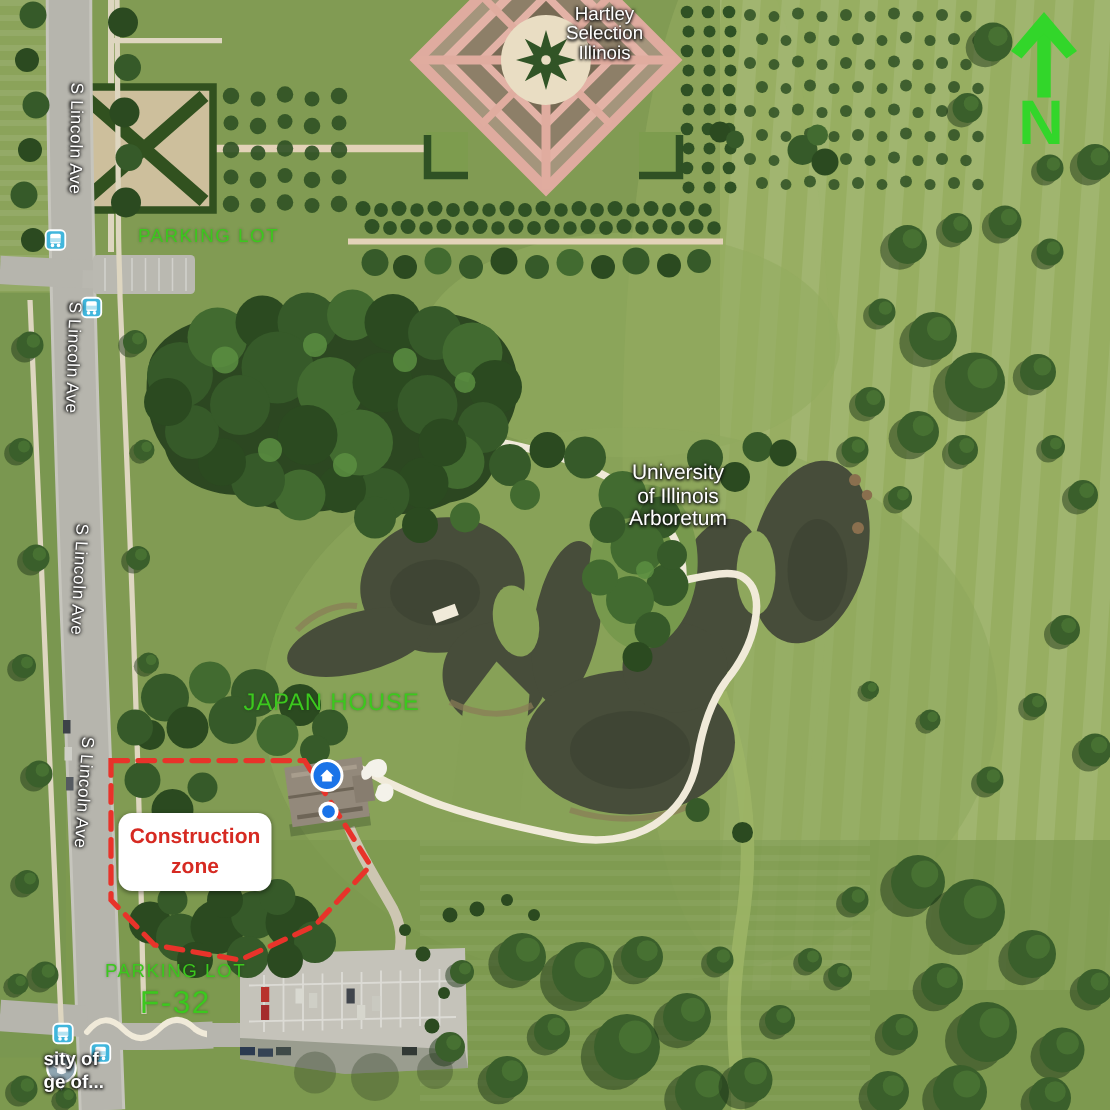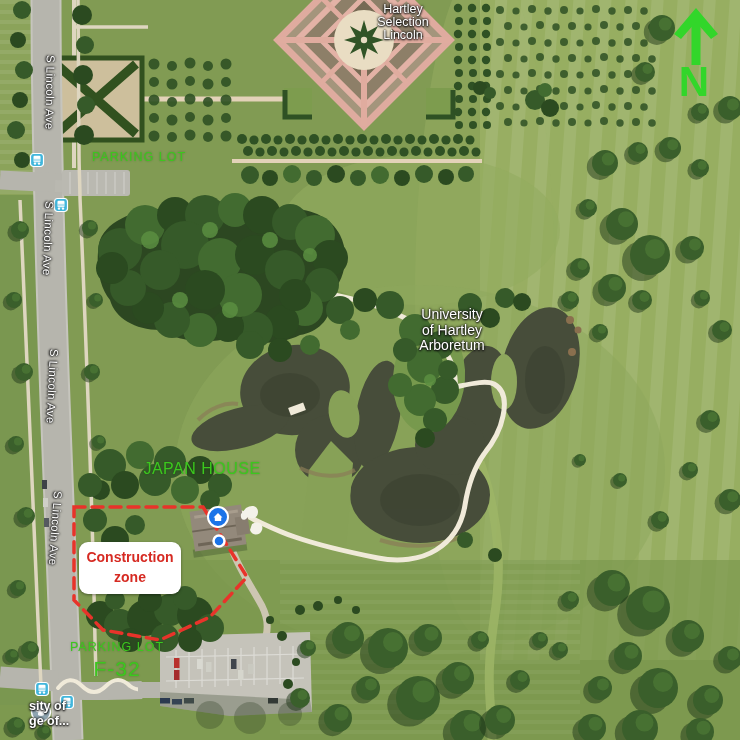--- a/index.html
+++ b/index.html
@@ -515,44 +515,44 @@
 
   <g fill="#32d62a">
     <rect x="691.5" y="22" width="9" height="43"></rect>
     <polygon points="696,8 674,34 681,39 696,22 711,39 718,34"></polygon>
   </g>
 </svg>
 
 <div class="lbl halo ctr" style="left:343px;top:3px;width:120px;font-size:12.5px;line-height:13px;">
   <div>Hartley</div>
   <div>Selection</div>
-  <div>Lincoln</div>
+  <div>Illinois</div>
 </div>
 
 <div class="lbl halo ctr" style="left:392px;top:307px;width:120px;font-size:14px;line-height:15.5px;">
   <div>University</div>
-  <div>of Hartley</div>
+  <div>of Illinois</div>
   <div>Arboretum</div>
 </div>
 
 <div class="lbl halo street" style="left:8px;top:91px;width:84px;transform:rotate(91deg);">S Lincoln Ave</div>
 <div class="lbl halo street" style="left:6px;top:237px;width:84px;transform:rotate(92deg);">S Lincoln Ave</div>
 <div class="lbl halo street" style="left:10px;top:385px;width:84px;transform:rotate(93deg);">S Lincoln Ave</div>
 <div class="lbl halo street" style="left:13px;top:527px;width:84px;transform:rotate(94deg);">S Lincoln Ave</div>
 
 <div class="lbl green ctr" style="left:79px;top:150px;width:120px;">
   <div style="font-size:12.5px;letter-spacing:1px;">PARKING LOT</div>
 </div>
 
 <div class="lbl green ctr" style="left:57px;top:640px;width:120px;">
   <div style="font-size:12.5px;letter-spacing:1px;">PARKING LOT</div>
   <div style="font-size:21px;margin-top:3px;letter-spacing:1px;">F-32</div>
 </div>
 
-<div class="lbl green ctr" style="left:127px;top:460px;width:150px;">
+<div class="lbl green ctr" style="left:146px;top:460px;width:150px;">
   <div style="font-size:16px;">JAPAN HOUSE</div>
 </div>
 
 <div id="construction-box">
   <div>Construction</div>
   <div>zone</div>
 </div>
 
 <div class="lbl ctr" style="left:666px;top:60px;width:56px;font-size:42px;font-weight:800;color:#32d62a;line-height:44px;">N</div>
 

